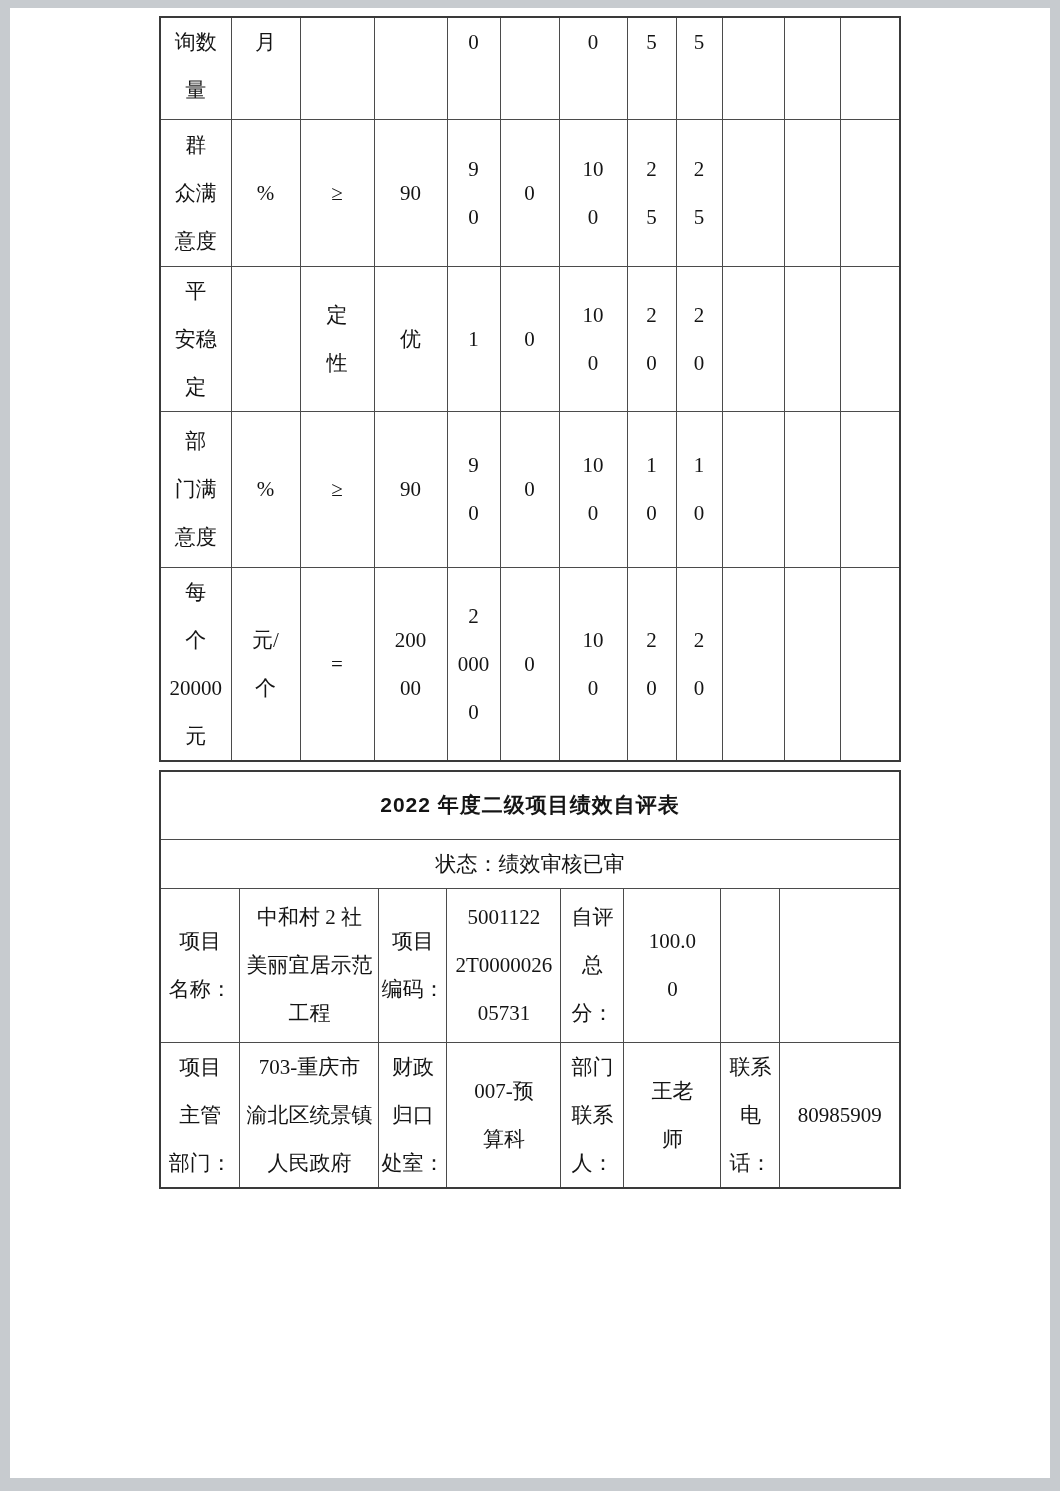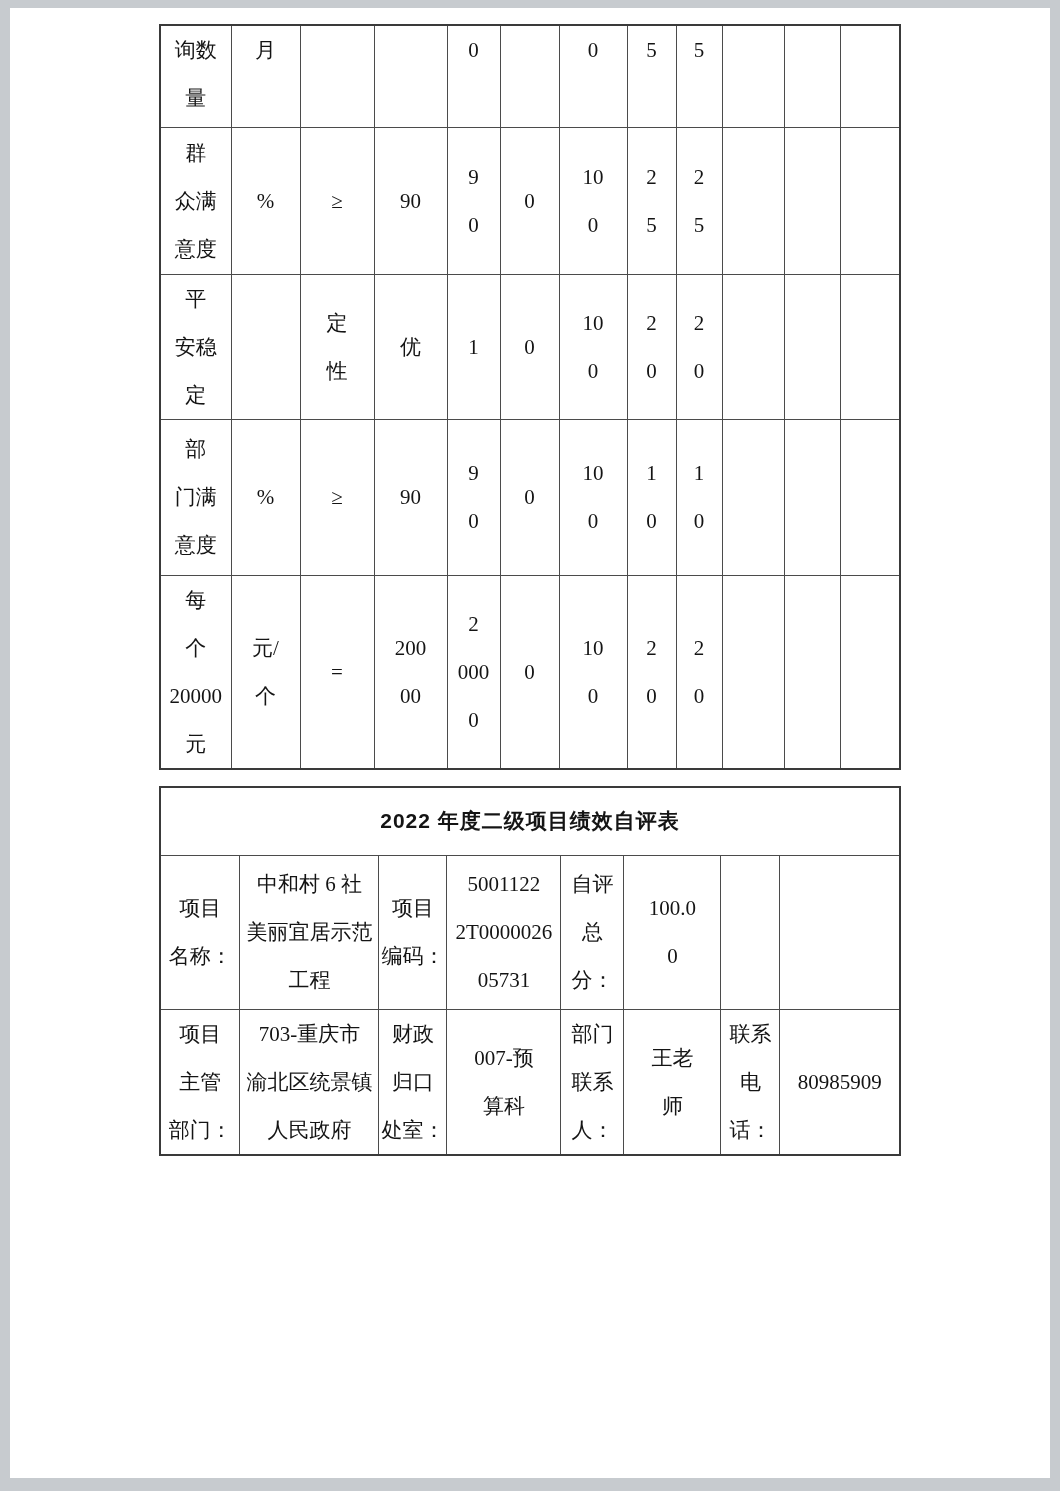--- a/index.html
+++ b/index.html
@@ -12,21 +12,21 @@
   }
   .page{
     position:absolute;left:10px;top:8px;
     width:1040px;height:1470px;
     background:#ffffff;
   }
   table.tbl{
     border-collapse:collapse;
     table-layout:fixed;
     width:740px;
-    margin:16px auto;
+    margin:8px auto;
     border:2px solid #3a3a3a;
   }
   table.tbl td{
     border:1px solid #4b4b4b;
     text-align:center;
     vertical-align:middle;
     white-space:pre-line;
     word-break:break-all;
     font-size:21px;
     line-height:48px;
@@ -199,24 +199,27 @@
       <col style="width:114px">
         <col style="width:63px">
         <col style="width:97px">
       <col style="width:59px">
         <col style="width:120px">
     </colgroup>
     <tbody>
       <tr class="title-row">
         <td colspan="8" class="title-cell">2022 年度二级项目绩效自评表</td>
       </tr>
+      <tr class="status-row">
+        <td colspan="8" class="status-cell">状态：绩效审核已审</td>
+      </tr>
     <tr class="ir0">
           <td class="label">项目
 名称：</td>
-          <td class="value">中和村 6 社
+          <td class="value">中和村 2 社
 美丽宜居示范
 工程</td>
           <td class="label">项目
 编码：</td>
           <td class="value">5001122
 2T0000026
 05731</td>
           <td class="label">自评
 总
 分：</td>

